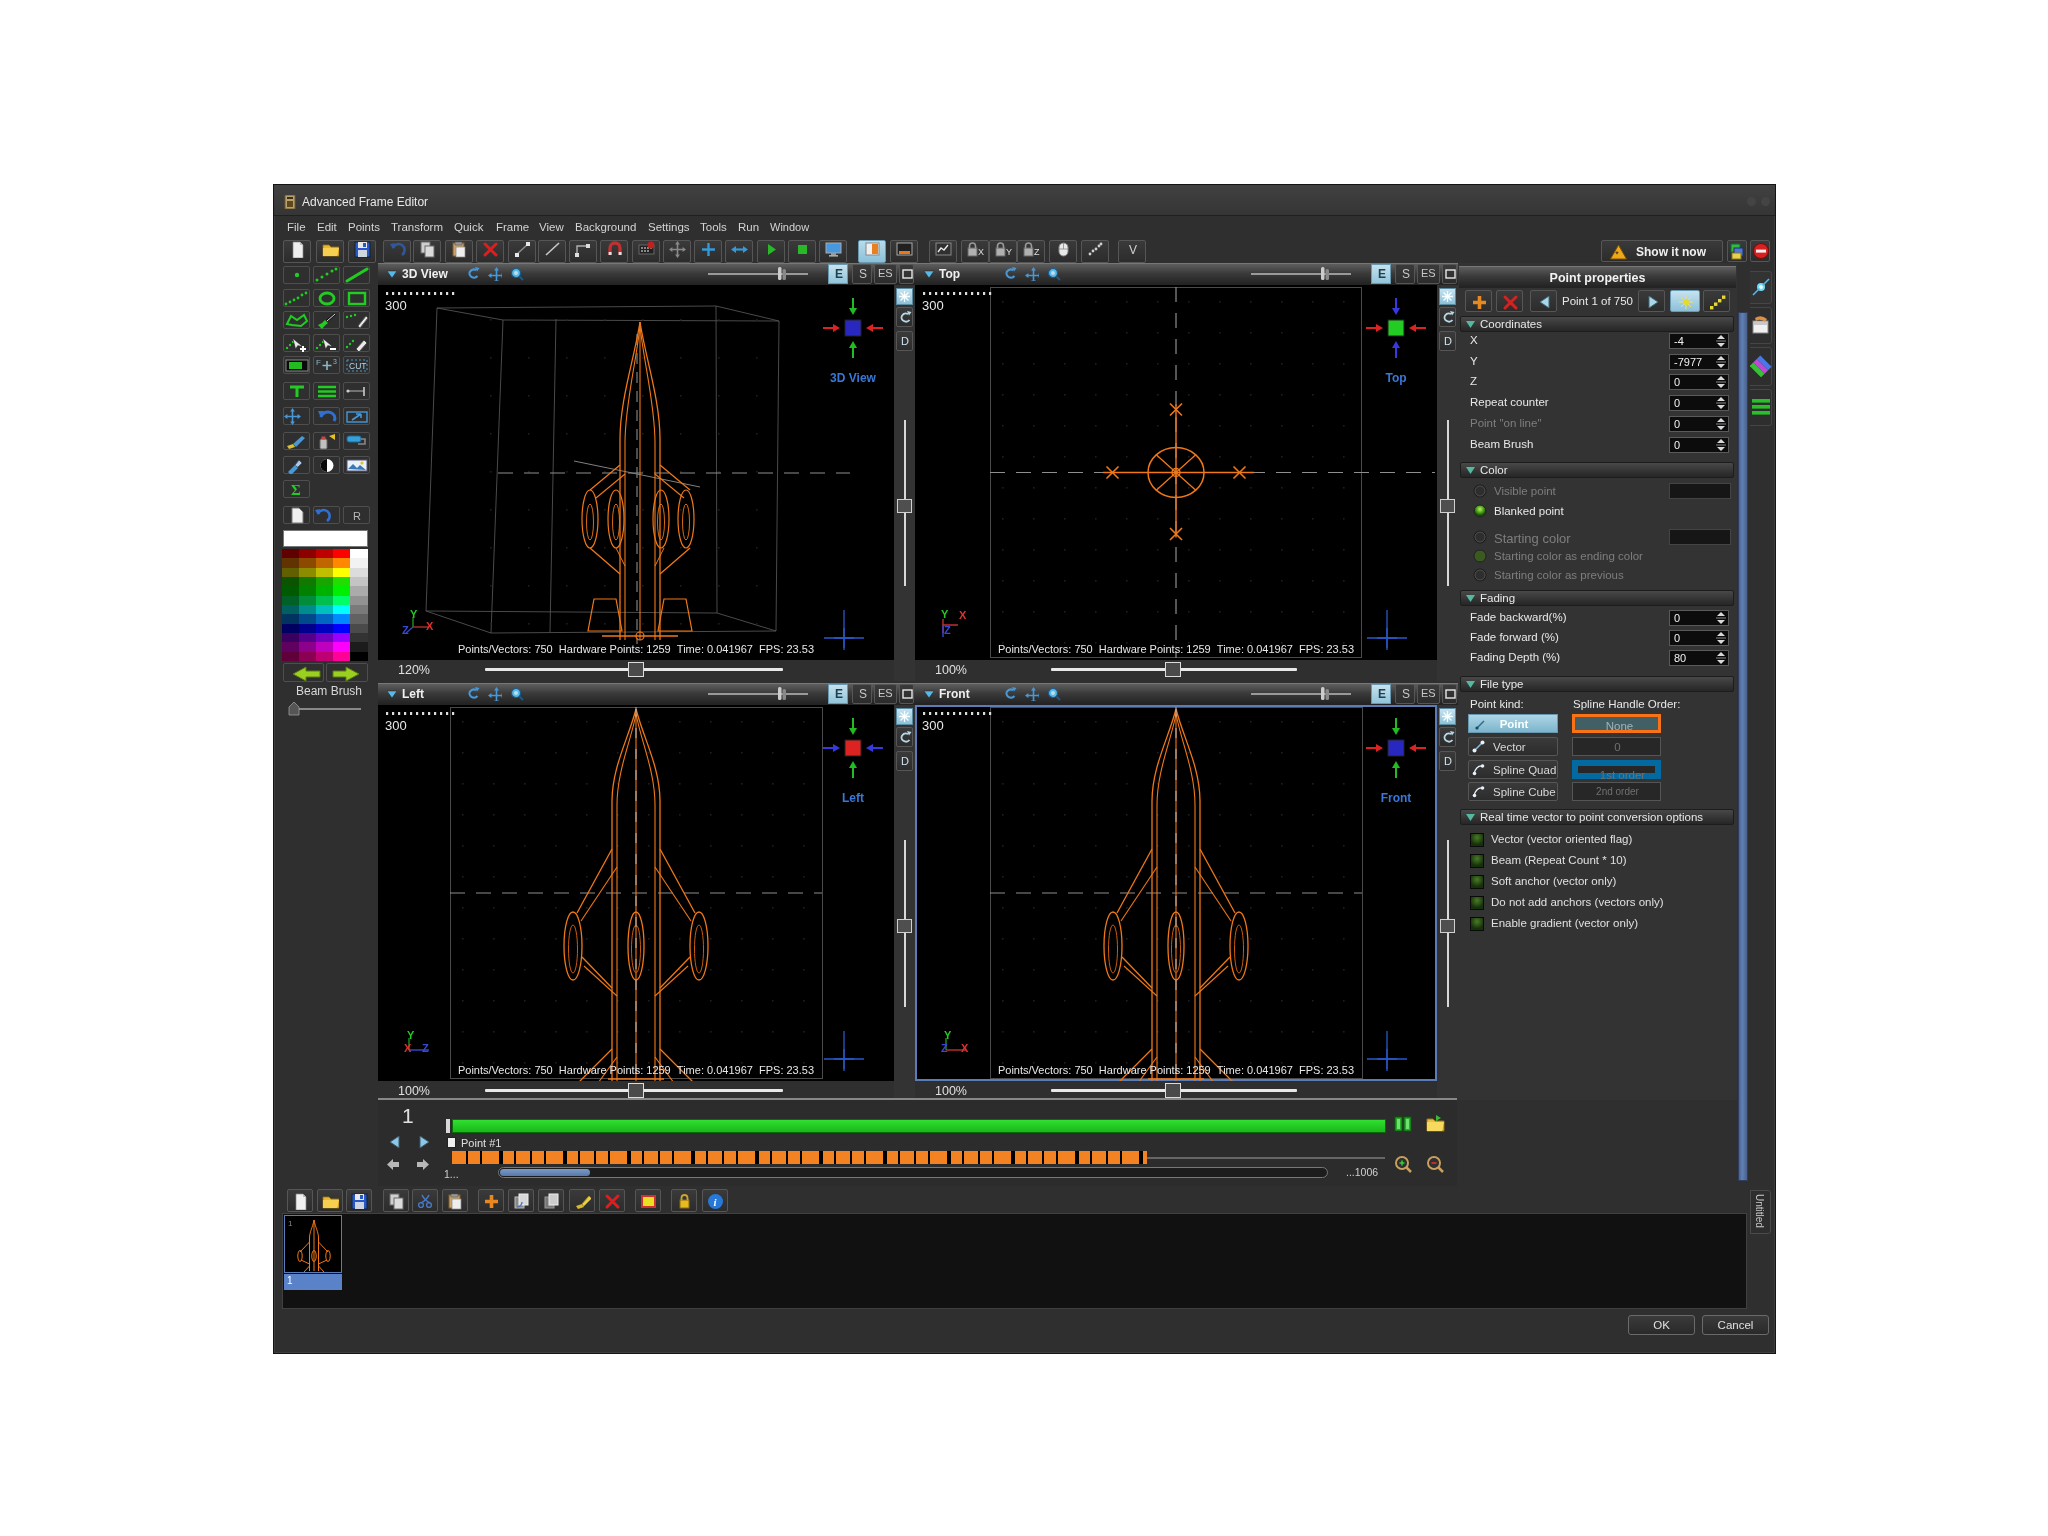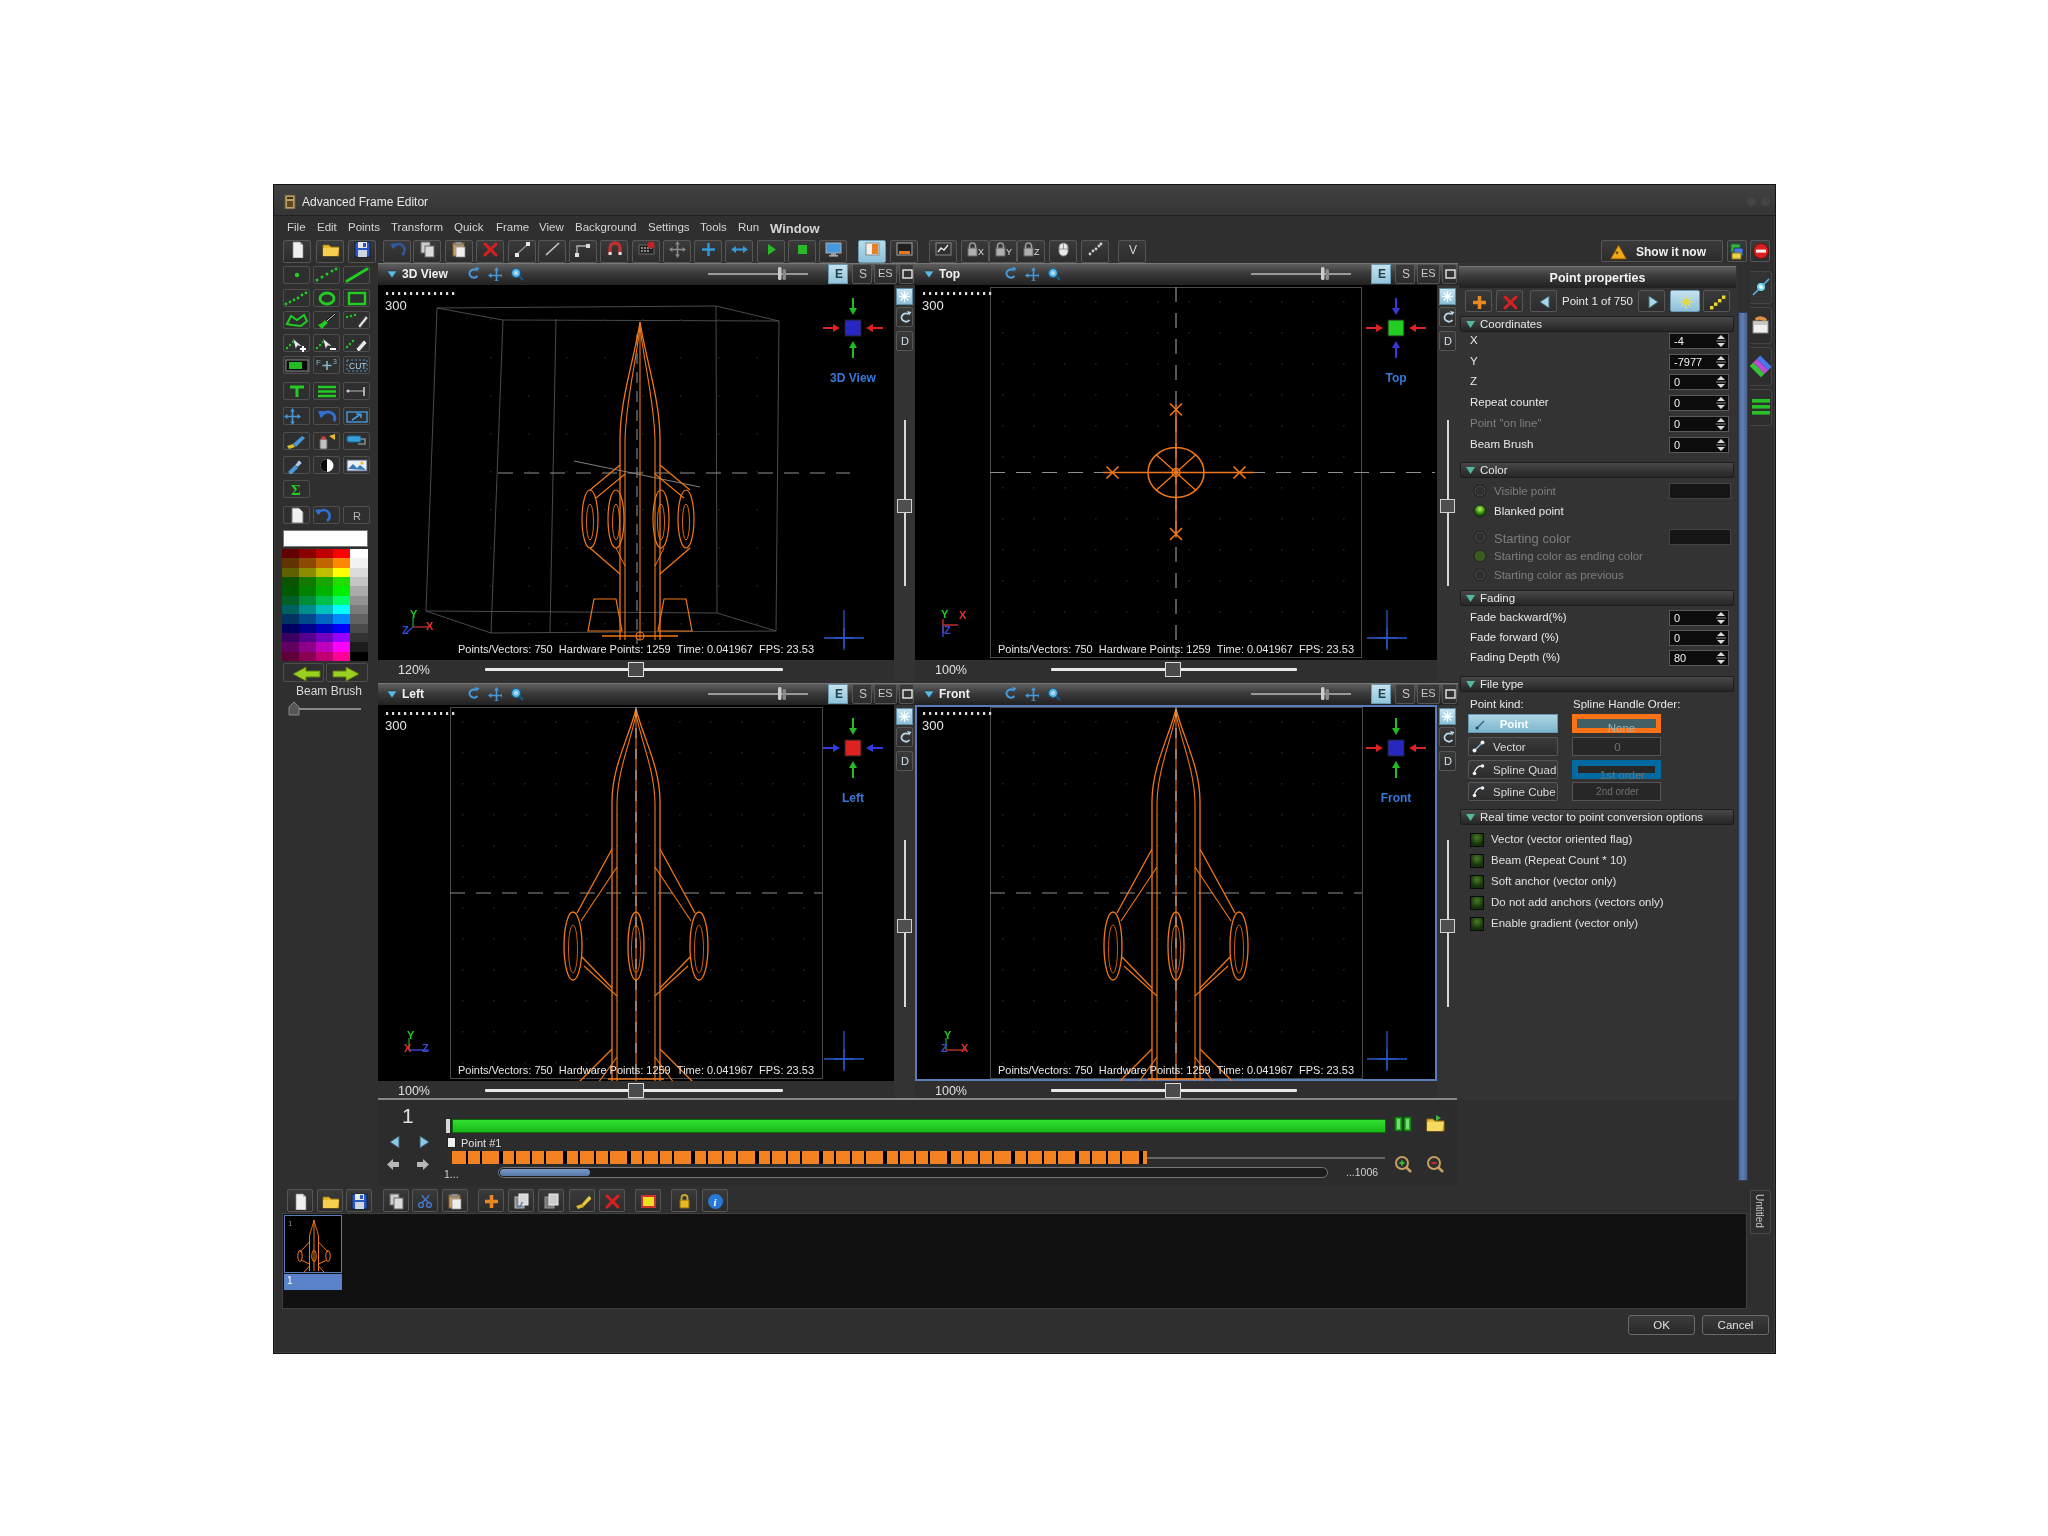--- a/index.html
+++ b/index.html
@@ -24,21 +24,21 @@
 <div style="position:absolute;left:317px;top:221px;font-size:11.5px;color:#d4d4d4;font-weight:normal;white-space:nowrap;">Edit</div>
 <div style="position:absolute;left:348px;top:221px;font-size:11.5px;color:#d4d4d4;font-weight:normal;white-space:nowrap;">Points</div>
 <div style="position:absolute;left:391px;top:221px;font-size:11.5px;color:#d4d4d4;font-weight:normal;white-space:nowrap;">Transform</div>
 <div style="position:absolute;left:454px;top:221px;font-size:11.5px;color:#d4d4d4;font-weight:normal;white-space:nowrap;">Quick</div>
 <div style="position:absolute;left:496px;top:221px;font-size:11.5px;color:#d4d4d4;font-weight:normal;white-space:nowrap;">Frame</div>
 <div style="position:absolute;left:539px;top:221px;font-size:11.5px;color:#d4d4d4;font-weight:normal;white-space:nowrap;">View</div>
 <div style="position:absolute;left:575px;top:221px;font-size:11.5px;color:#d4d4d4;font-weight:normal;white-space:nowrap;">Background</div>
 <div style="position:absolute;left:648px;top:221px;font-size:11.5px;color:#d4d4d4;font-weight:normal;white-space:nowrap;">Settings</div>
 <div style="position:absolute;left:700px;top:221px;font-size:11.5px;color:#d4d4d4;font-weight:normal;white-space:nowrap;">Tools</div>
 <div style="position:absolute;left:738px;top:221px;font-size:11.5px;color:#d4d4d4;font-weight:normal;white-space:nowrap;">Run</div>
-<div style="position:absolute;left:770px;top:221px;font-size:13px;color:#d4d4d4;font-weight:bold;white-space:nowrap;">Window</div>
+<div style="position:absolute;left:770px;top:221px;font-size:11px;color:#d4d4d4;font-weight:normal;white-space:nowrap;">Window</div>
 <div class="btn" style="left:283px;top:240px;width:28px;height:23px;">
     <svg style="position:absolute;left:5px;top:2px;position:relative;left:0;top:0;display:block;margin:0 auto;" width="17" height="17" viewBox="0 0 17 17">
       <path d="M4 1 h7 l3 3 v13 h-10 z" fill="#f0f0f0" stroke="#888" stroke-width="0.7"></path>
       <path d="M11 1 l3 3 h-3 z" fill="#bbb"></path>
     </svg>
   </div>
 <div class="btn" style="left:316px;top:240px;width:28px;height:23px;">
     <svg style="position:absolute;left:5px;top:2px;position:relative;left:0;top:0;display:block;margin:0 auto;" width="17" height="17" viewBox="0 0 17 17">
       <path d="M1 4 h6 l2 2 h8 v9 h-16 z" fill="#e8b830" stroke="#9a7410" stroke-width="0.8"></path>
       <path d="M1 7 h16 l-2 8 h-14 z" fill="#f6cf50"></path>
@@ -1705,21 +1705,21 @@
     <circle cx="10.5" cy="3" r="1.8" fill="#e8f0f8"></circle>
   </svg>
 <div class="btn" style="left:1468px;top:782px;width:90px;height:19px;">
     <div style="position:absolute;left:24px;top:3px;font-size:11.5px;color:#d8d8d8;font-weight:normal;white-space:nowrap;">Spline Cube</div>
   </div>
 <svg style="position:absolute;left:1472px;top:785px;" width="13" height="13" viewBox="0 0 13 13">
     <path d="M2 11 Q4 2 11 3" fill="none" stroke="#e8f0f8" stroke-width="1.4"></path>
     <circle cx="2.5" cy="10.5" r="1.8" fill="#e8f0f8"></circle>
     <circle cx="10.5" cy="3" r="1.8" fill="#e8f0f8"></circle>
   </svg>
-<div class="" style="left:1572px;top:714px;width:89px;height:19px;background:#425f66;border:5px solid #f97316;">
+<div class="" style="left:1572px;top:714px;width:89px;height:19px;background:#425f66;border:3px solid #f97316;">
     <div style="position:absolute;left:0px;top:3px;font-size:11.5px;color:#9fb3b8;font-weight:normal;white-space:nowrap;width:89px;text-align:center;">None</div>
   </div>
 <div class="" style="left:1572px;top:737px;width:89px;height:19px;background:#272727;border:1px solid #555;">
     <div style="position:absolute;left:0px;top:3px;font-size:11.5px;color:#707070;font-weight:normal;white-space:nowrap;width:89px;text-align:center;">0</div>
   </div>
 <div class="" style="left:1572px;top:760px;width:89px;height:19px;background:#272727;border:6px solid #0369a1;">
     <div style="position:absolute;left:0px;top:3px;font-size:11.5px;color:#707070;font-weight:normal;white-space:nowrap;width:89px;text-align:center;">1st order</div>
   </div>
 <div class="" style="left:1572px;top:782px;width:89px;height:19px;background:#272727;border:1px solid #555;">
     <div style="position:absolute;left:0px;top:3px;font-size:10px;color:#707070;font-weight:normal;white-space:nowrap;width:89px;text-align:center;">2nd order</div>

